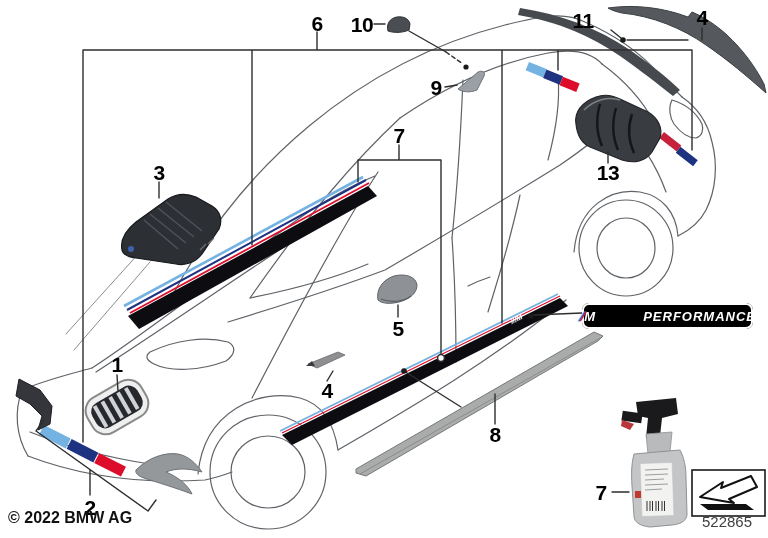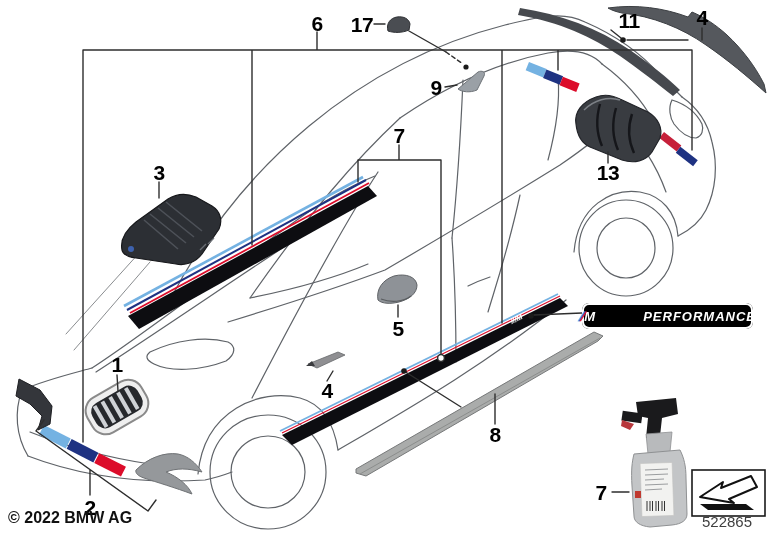--- a/index.html
+++ b/index.html
@@ -230,22 +230,22 @@
 
   <div class="callout" style="left:117px;top:364px">1</div>
   <div class="callout" style="left:90px;top:507px">2</div>
   <div class="callout" style="left:159px;top:172px">3</div>
   <div class="callout" style="left:327px;top:390px">4</div>
   <div class="callout" style="left:398px;top:328px">5</div>
   <div class="callout" style="left:317px;top:23px">6</div>
   <div class="callout" style="left:399px;top:135px">7</div>
   <div class="callout" style="left:495px;top:434px">8</div>
   <div class="callout" style="left:436px;top:87px">9</div>
-  <div class="callout" style="left:362px;top:24px">17</div>
-  <div class="callout" style="left:629px;top:20px">11</div>
+  <div class="callout" style="left:362px;top:24px">10</div>
+  <div class="callout" style="left:583px;top:20px">11</div>
   <div class="callout" style="left:702px;top:17px">4</div>
   <div class="callout" style="left:608px;top:172px">13</div>
   <div class="callout" style="left:601px;top:492px">7</div>
 
   <div class="badge">
     <span class="s s1">/</span>
     <span class="s s2">/</span>
     <span class="s s3">/</span>
     <span class="bm">M</span>
     <span class="bt">PERFORMANCE</span>

